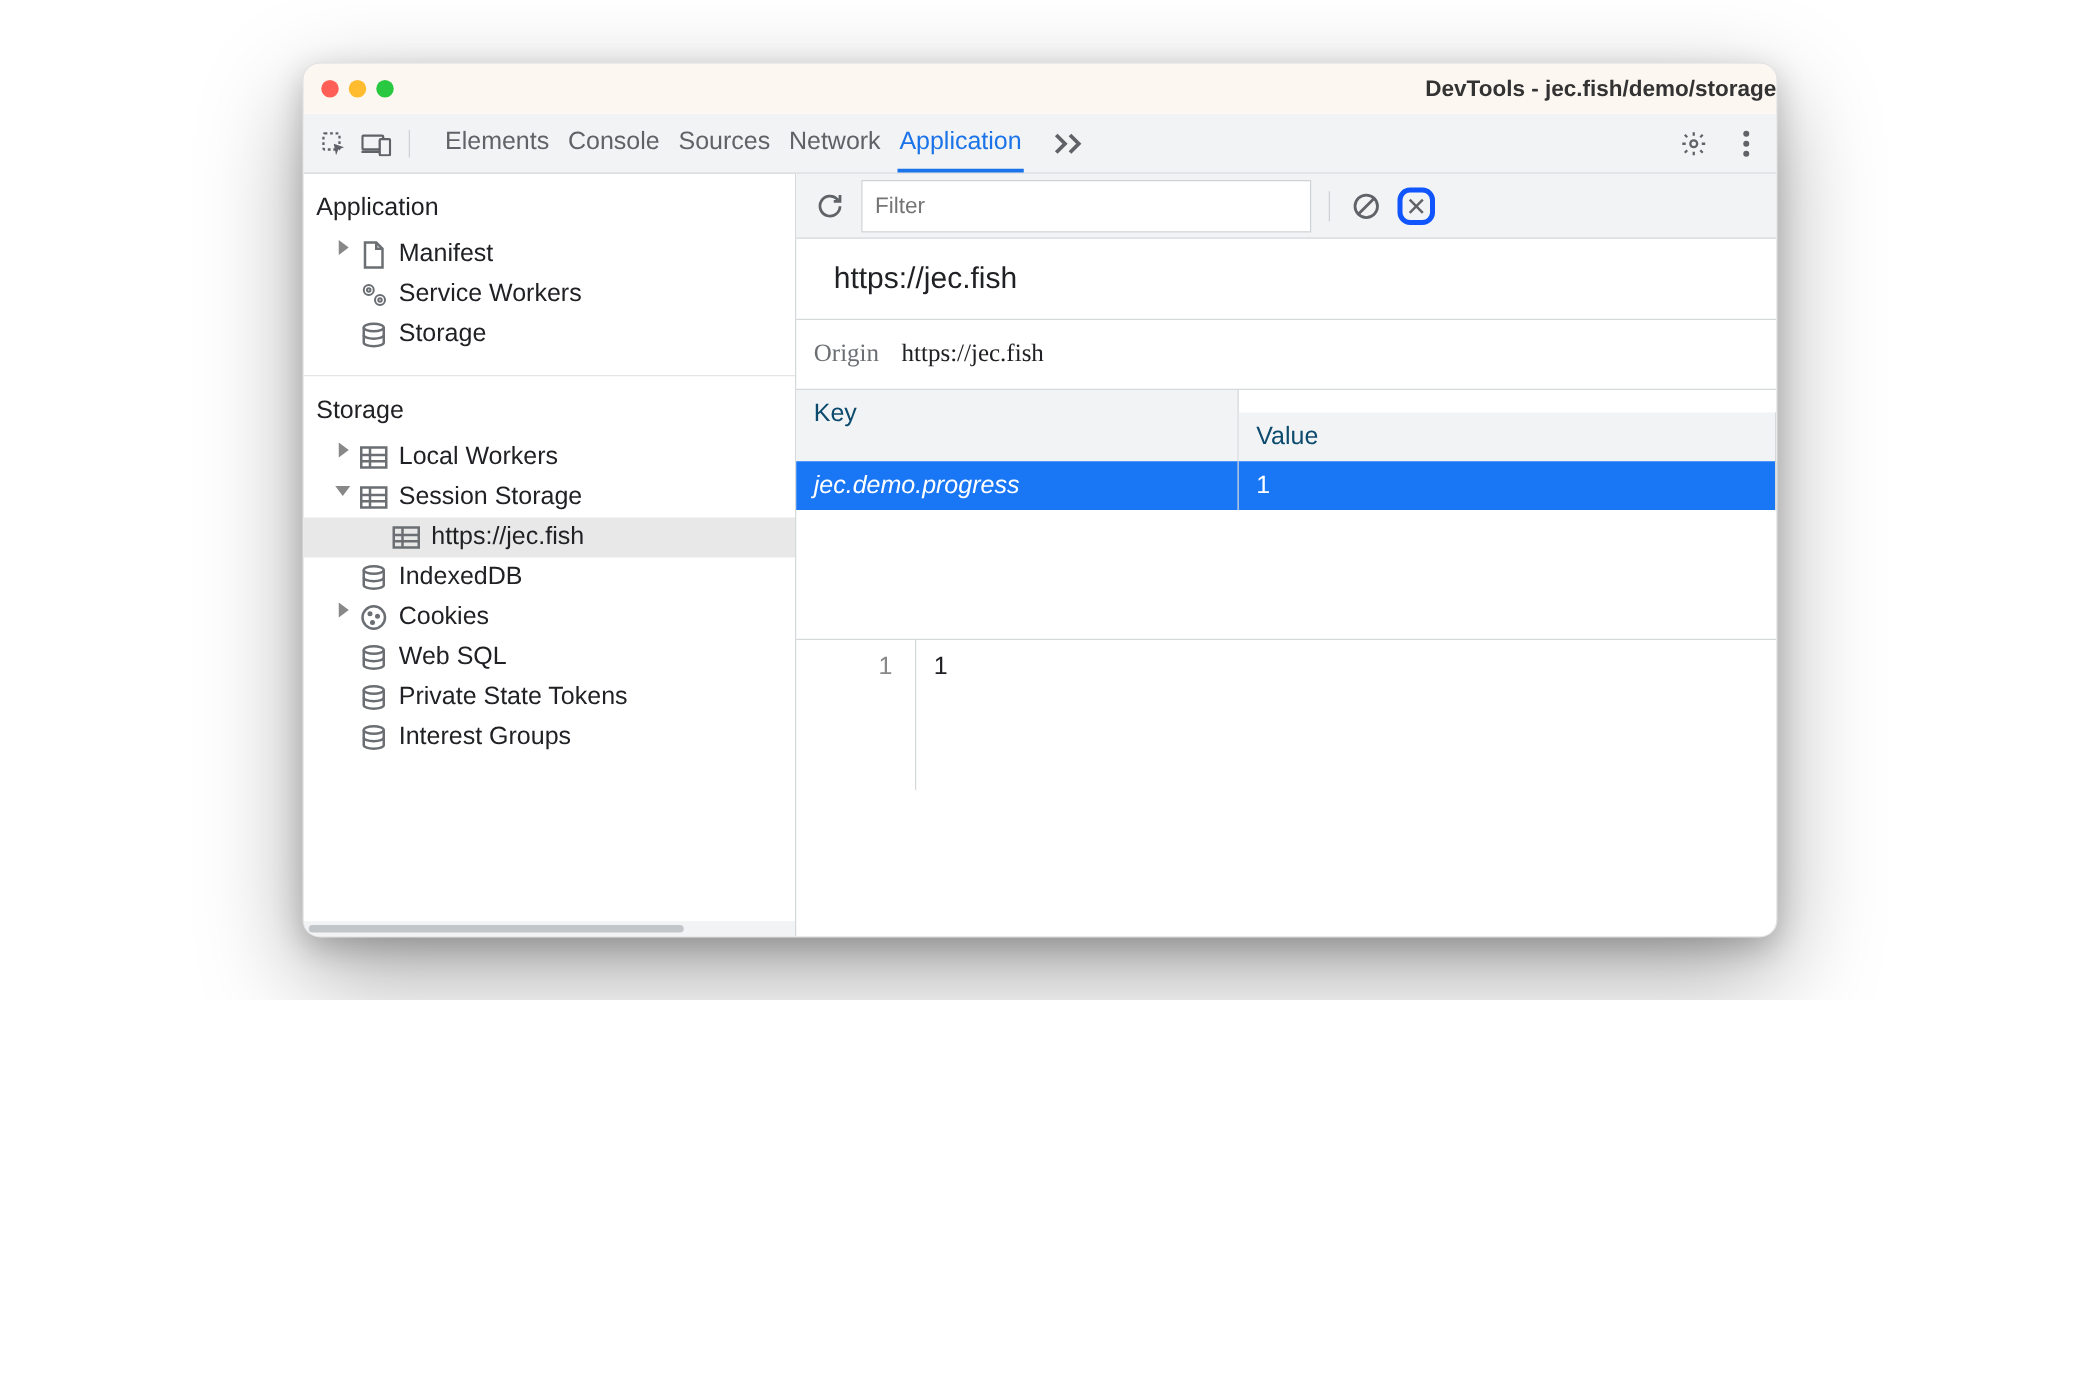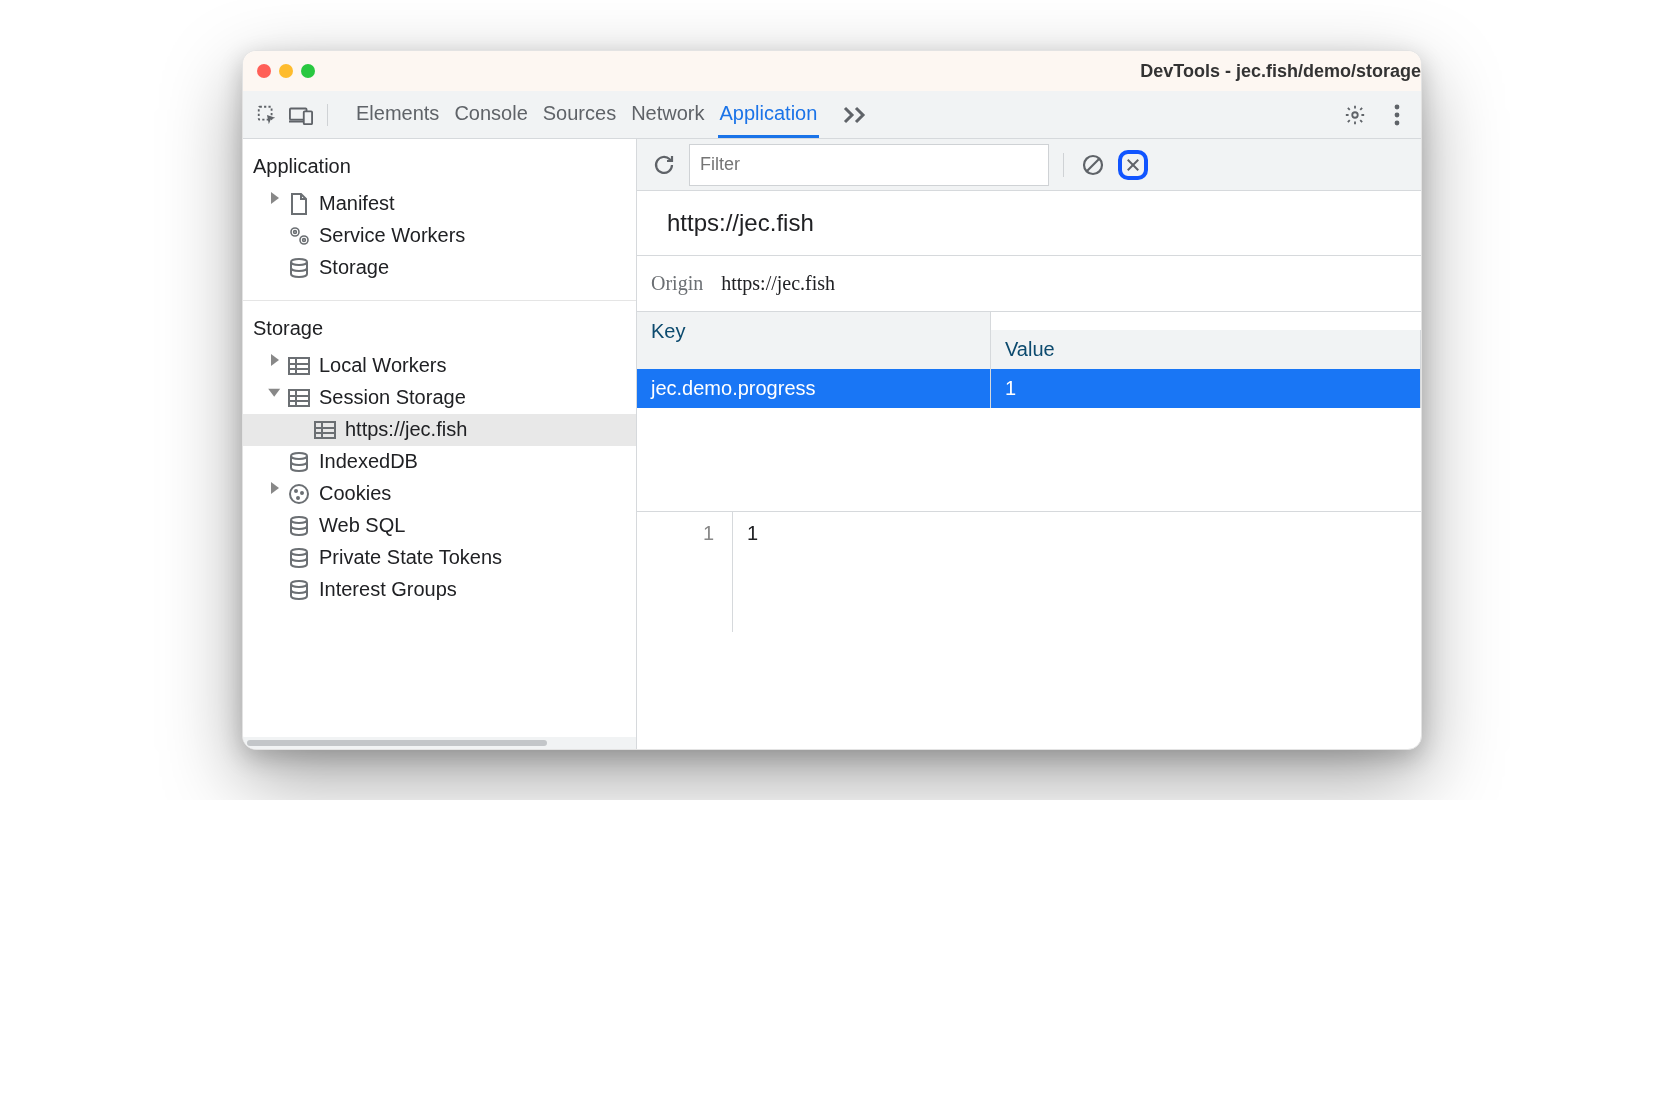--- a/index.html
+++ b/index.html
@@ -110,21 +110,21 @@
   height: 200px;
 }
 .tr { display:flex; }
 .th, .td {
   padding: 8px 14px; font-size:20px; border-right:1px solid #d6d9dc;
 }
 .th { background:#f1f3f4; color:#0c4a6e; flex:1; }
 .th.key { flex: 0 0 354px; }
 .th.val { flex:1;margin-top:18px; }
 .td { flex:1; color:#fff; }
-.td.key { flex:0 0 354px; }
+.td.key { flex:0 0 354px;font-style:italic; }
 .row-selected { background:#1976f5; }
 .preview {
   display:flex; height: 120px;
 }
 .preview .ln {
   width: 96px; text-align:right; padding: 10px 18px 0 0; color:#888; font-size:20px; border-right:1px solid #d6d9dc;
 }
 .preview .pv {
   padding: 10px 14px 0 14px; font-size:20px; color:#202124;
 }

